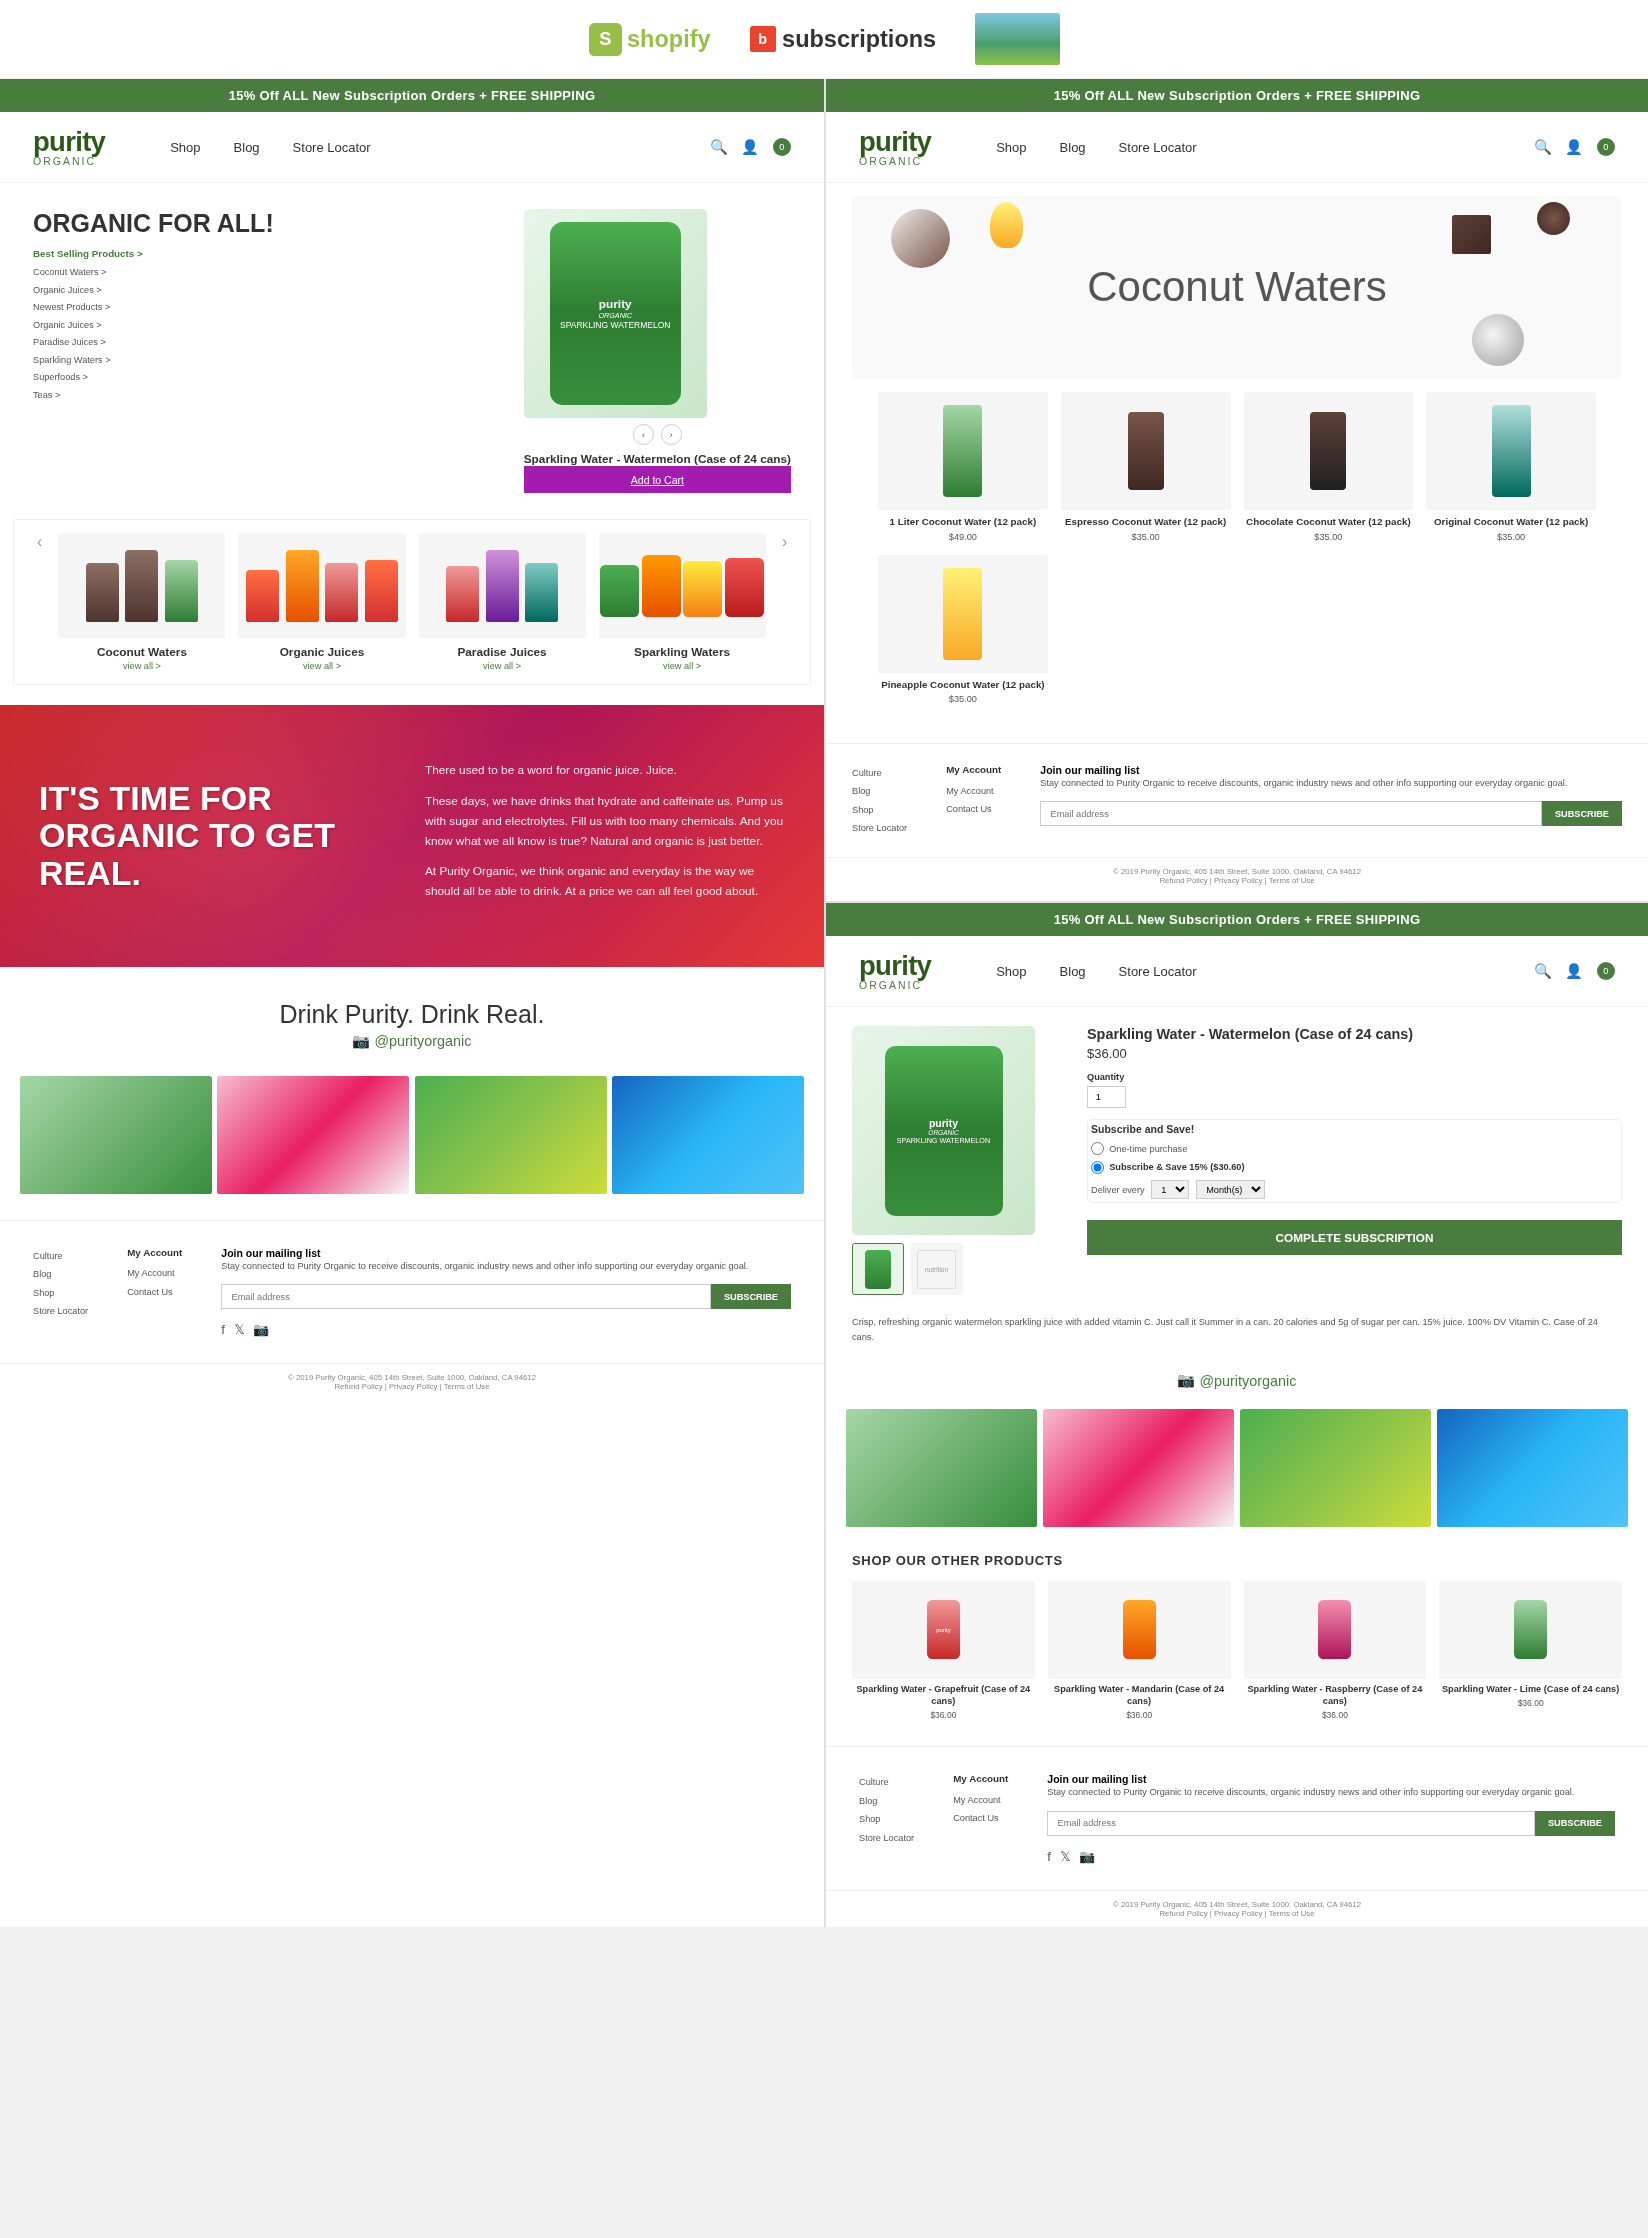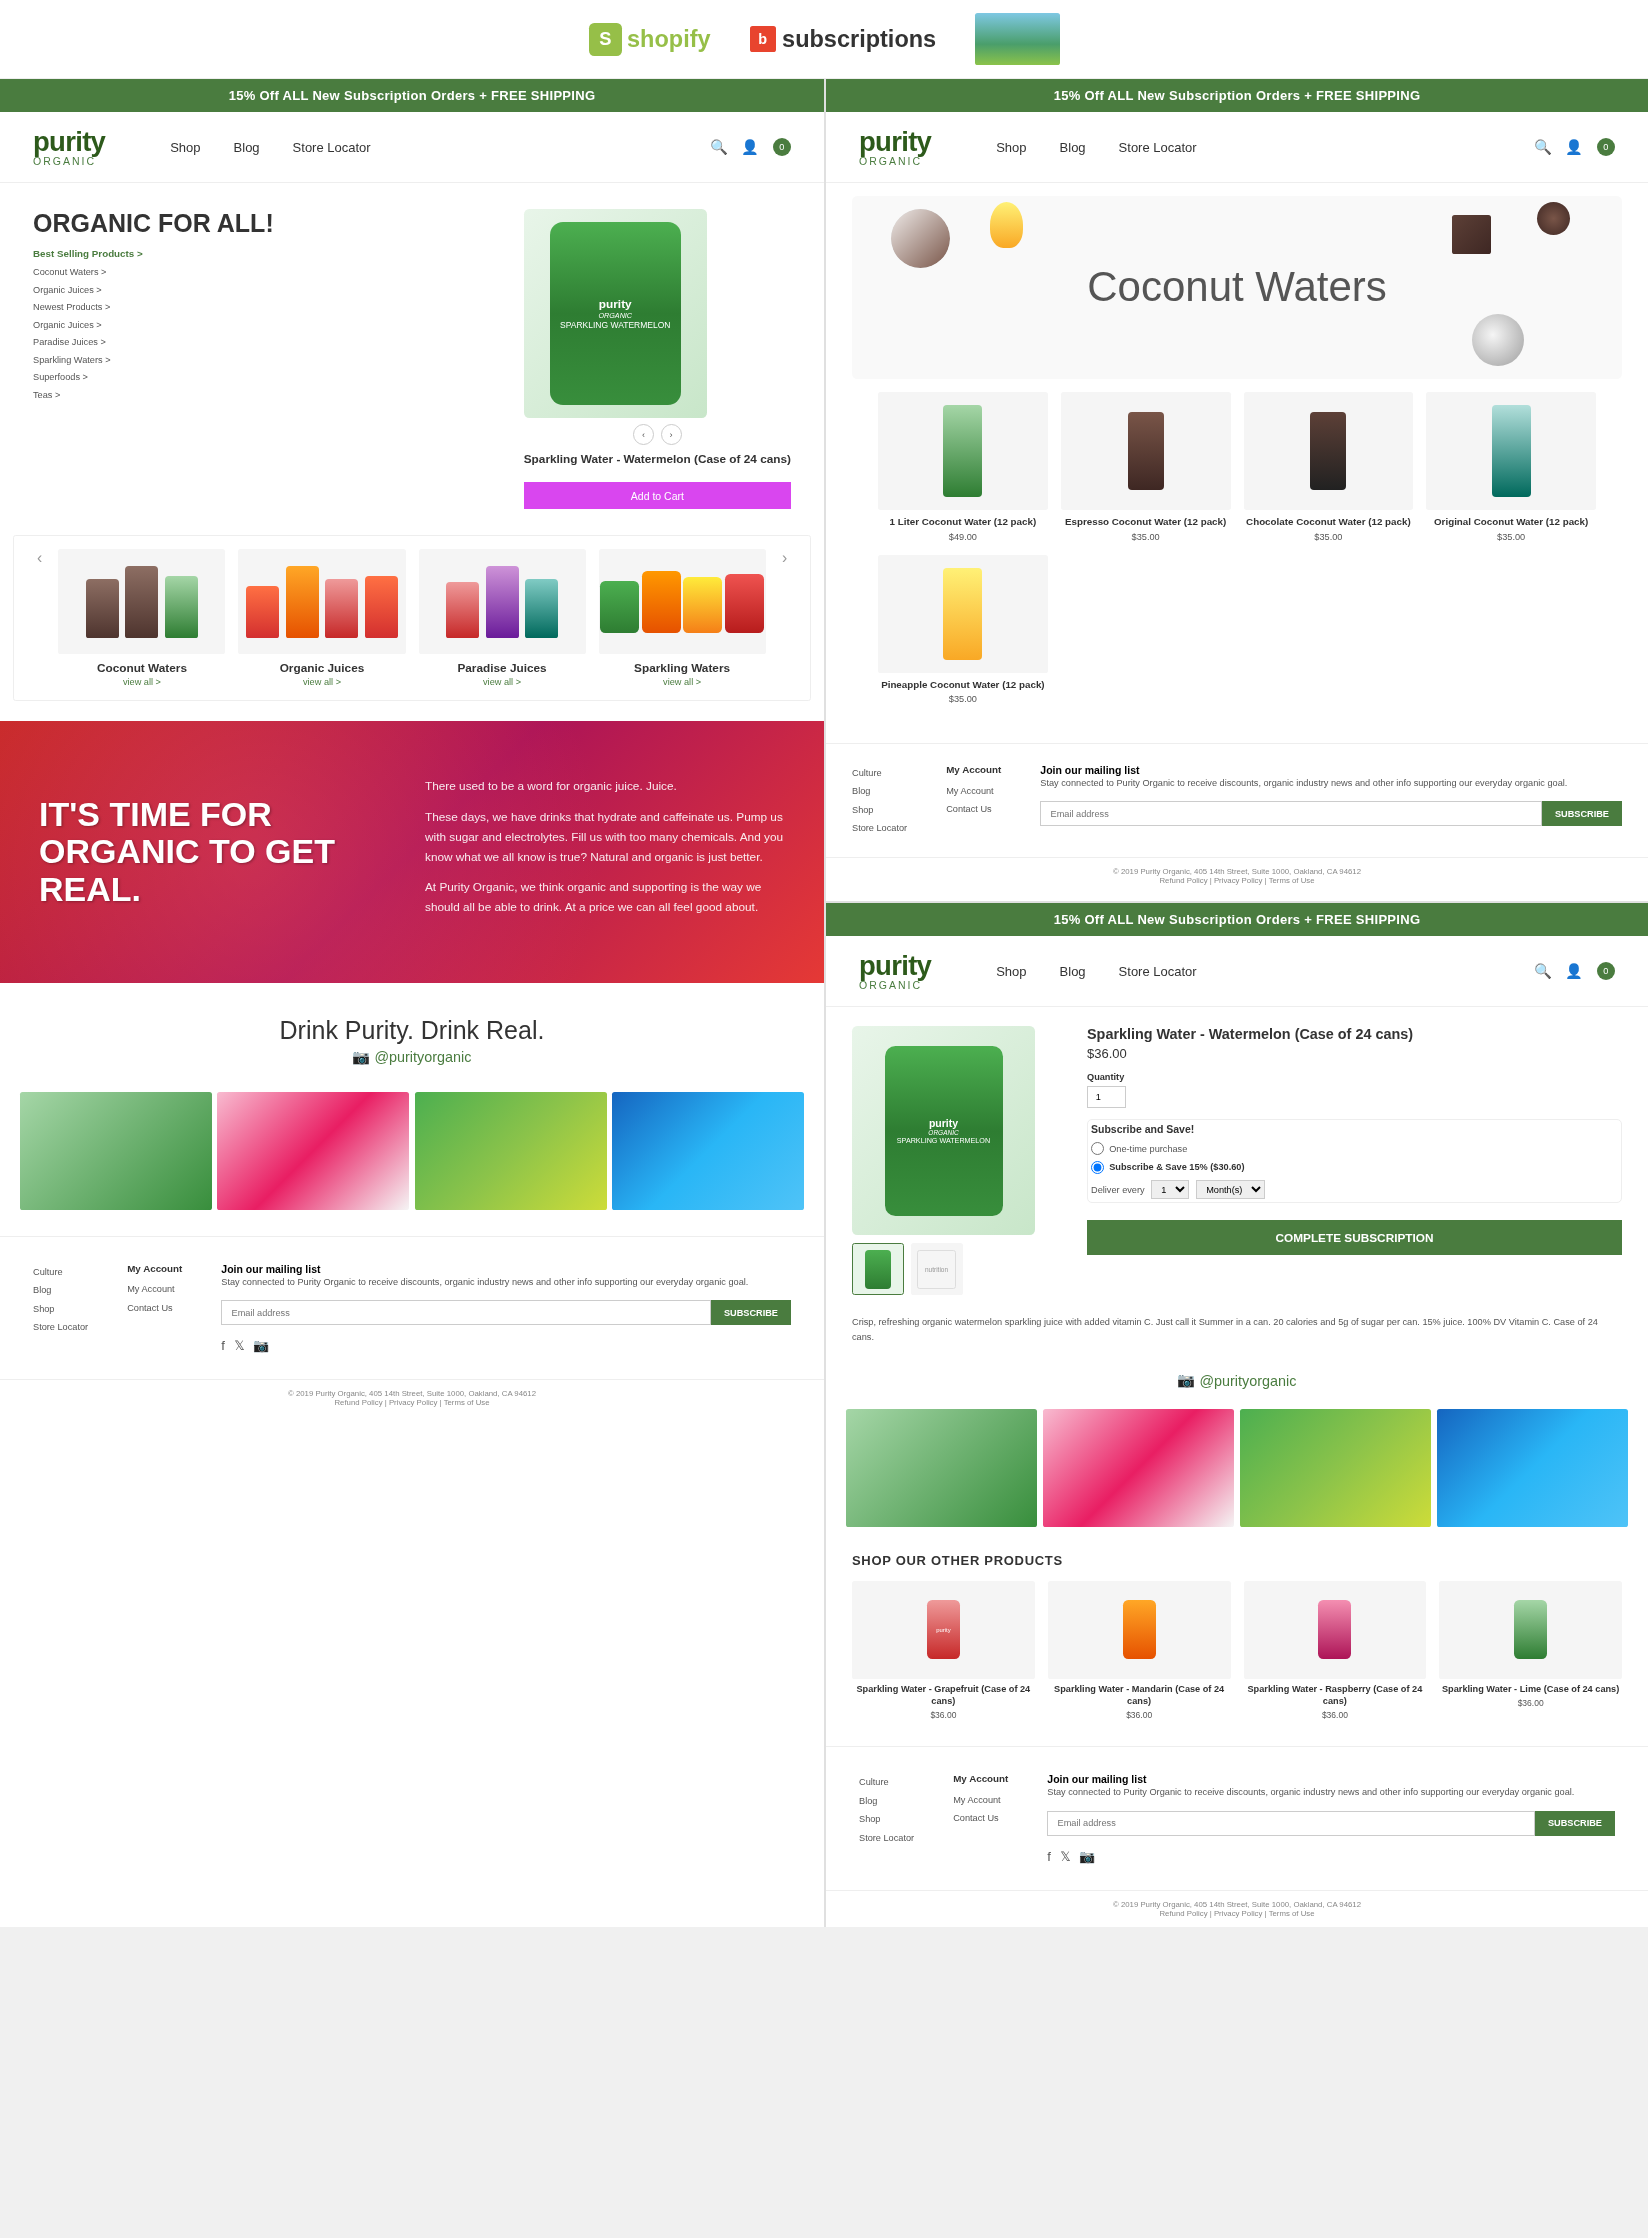--- a/index.html
+++ b/index.html
@@ -63,21 +63,21 @@
     .hero-links { font-size: 9.2px; color: #666; line-height: 1.9; }
     .hero-links a { color: #555; text-decoration: none; display: block; }
     .hero-product { text-align: center; }
     .product-can-img { width: 183px; height: 209px; background: linear-gradient(135deg, #e8f5e9 0%, #c8e6c9 100%); border-radius: 5.2px; display: flex; align-items: center; justify-content: center; font-size: 9.2px; color: #666; position: relative; overflow: hidden; }
     .can-visual { width: 131px; height: 183px; background: linear-gradient(180deg, #4caf50 0%, #2e7d32 50%, #388e3c 100%); border-radius: 13px; display: flex; align-items: center; justify-content: center; flex-direction: column; color: white; }
     .can-visual .purity-label { font-size: 11.8px; font-weight: bold; }
     .can-visual .watermelon-label { font-size: 8.5px; }
     .nav-arrows { display: flex; gap: 6.5px; justify-content: center; margin-top: 6.5px; }
     .nav-arrow { width: 21px; height: 21px; border: 0.7px solid #ccc; border-radius: 50%; display: flex; align-items: center; justify-content: center; cursor: pointer; font-size: 9.2px; color: #555; }
     .product-title { font-size: 11.8px; font-weight: bold; color: #333; margin-top: 6.5px; }
-    .add-to-cart-btn { background: #d946ef; color: white; border: none; padding: 7.8px 19.6px; font-size: 10.5px; cursor: pointer; margin-top: 16px; width: 100%; }
+    .add-to-cart-btn { background: #a21caf; color: white; border: none; padding: 7.8px 19.6px; font-size: 10.5px; cursor: pointer; margin-top: 0; width: 100%; text-decoration: underline; }
 
     
     .category-grid { display: flex; padding: 13px 19.6px; gap: 13px; border: 0.7px solid #eee; margin: 0 13px 19.6px; border-radius: 2.6px; align-items: flex-start; }
     .category-item { flex: 1; text-align: center; }
     .category-img { width: 100%; height: 105px; background: #f5f5f5; border-radius: 2.6px; display: flex; align-items: center; justify-content: center; overflow: hidden; }
     .category-title { font-size: 11.8px; font-weight: bold; color: #333; margin-top: 6.5px; }
     .view-all { color: #4a7c3f; font-size: 9.2px; text-decoration: none; display: block; margin-top: 2.6px; }
     .cat-arrow-left, .cat-arrow-right { display: flex; align-items: center; font-size: 15.7px; color: #999; cursor: pointer; padding: 0 3.3px; }
 
     
@@ -298,21 +298,21 @@
       <div class="cat-arrow-right">›</div>
     </div>
 
     <div class="hero-big-banner">
       <div class="hero-big-text">
         <span>IT'S TIME FOR ORGANIC TO GET REAL.</span>
       </div>
       <div class="hero-big-right">
         <p>There used to be a word for organic juice. Juice.</p>
         <p>These days, we have drinks that hydrate and caffeinate us. Pump us with sugar and electrolytes. Fill us with too many chemicals. And you know what we all know is true? Natural and organic is just better.</p>
-        <p>At Purity Organic, we think organic and supporting is the way we should all be able to drink. At a price we can all feel good about.</p>
+        <p>At Purity Organic, we think organic and everyday is the way we should all be able to drink. At a price we can all feel good about.</p>
       </div>
     </div>
 
     <div class="drink-section">
       <h2>Drink Purity. Drink Real.</h2>
       <div class="instagram-handle">
         <span>📷</span>
         <span>@purityorganic</span>
       </div>
     </div>

